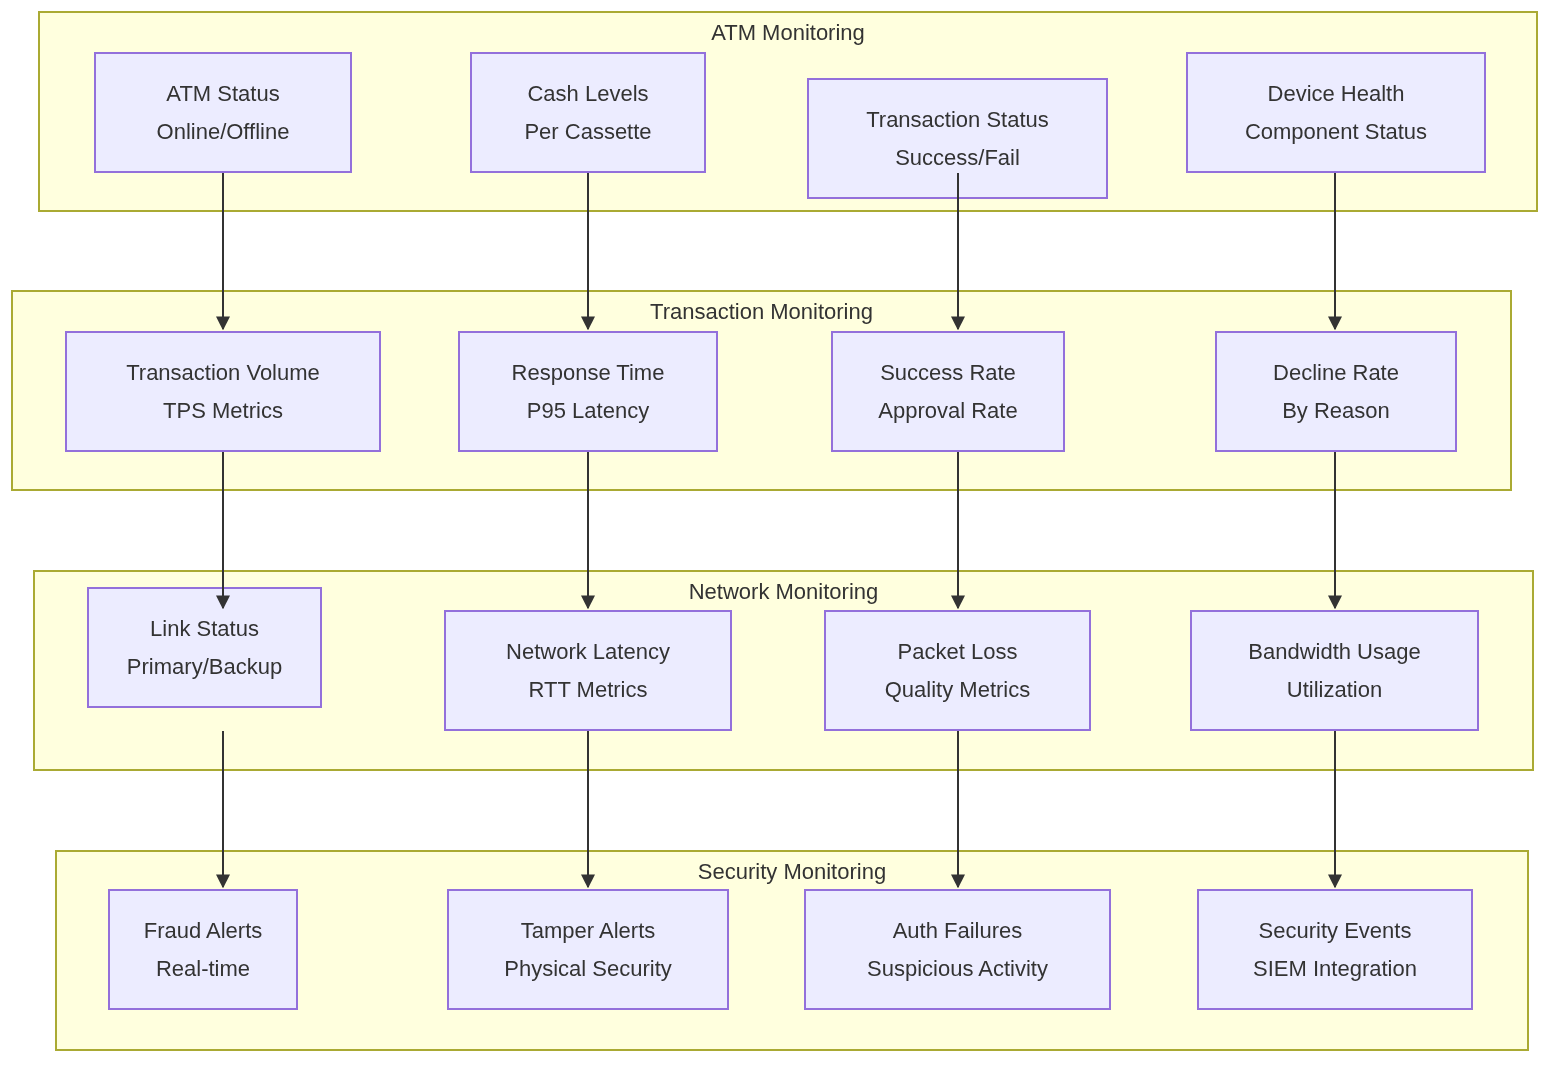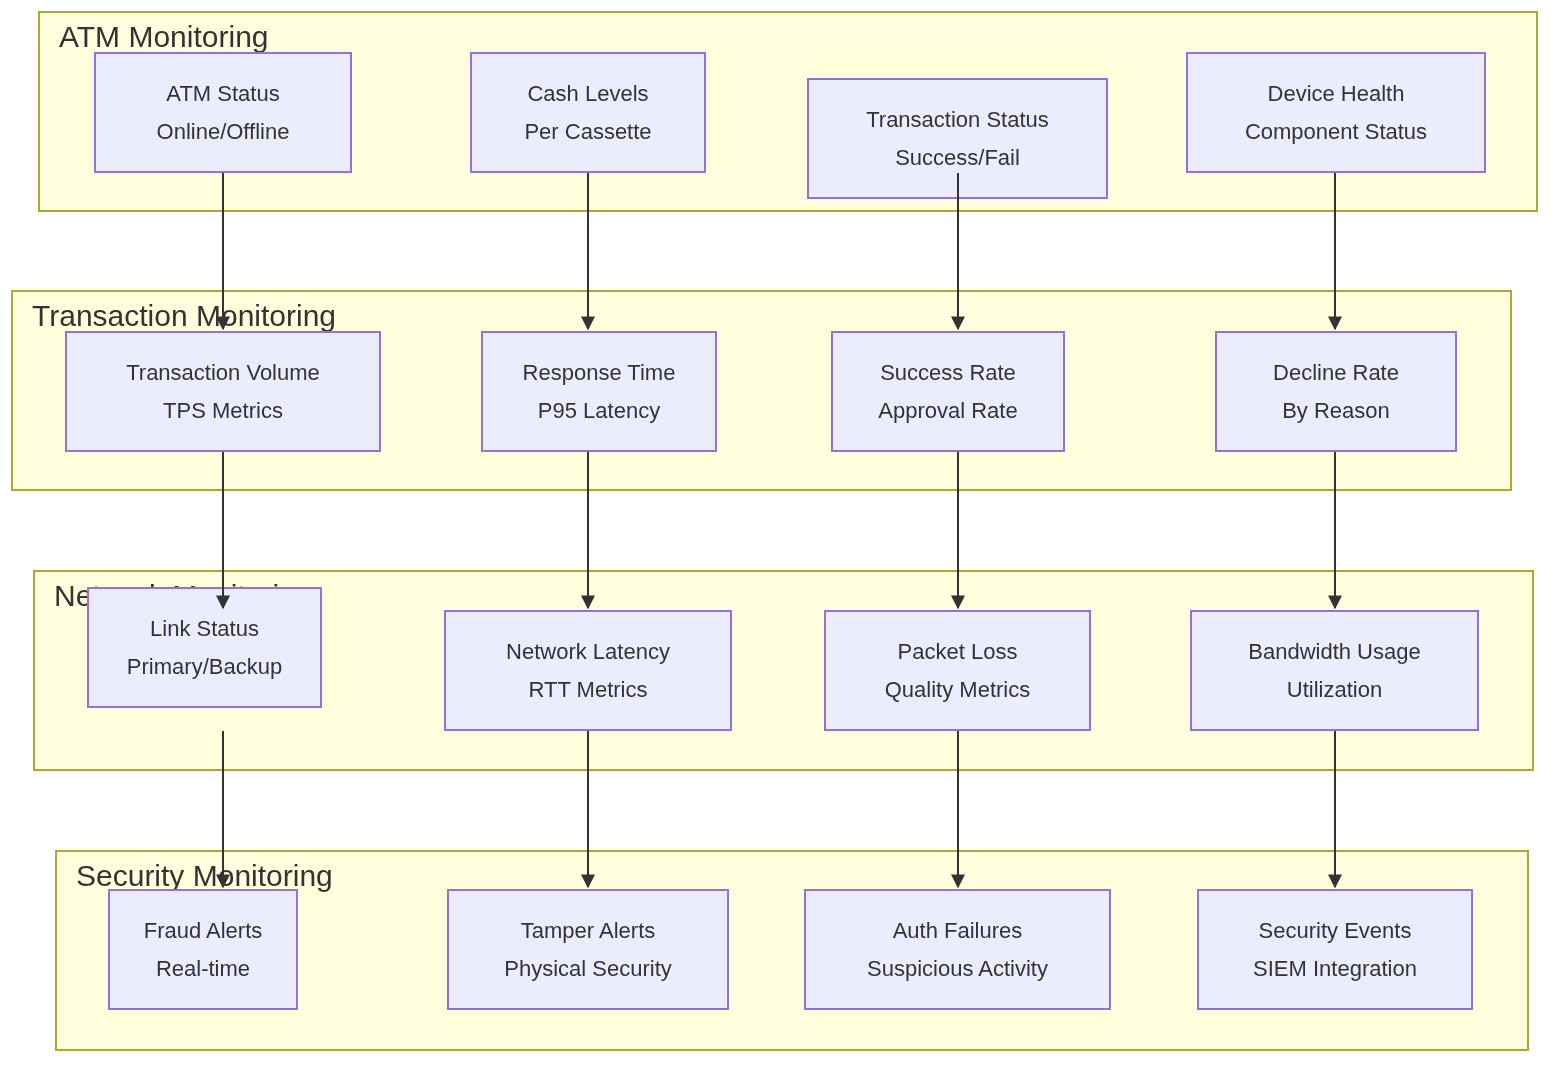--- a/index.html
+++ b/index.html
@@ -19,25 +19,24 @@
     position: absolute;
     background: #ffffde;
     border: 2px solid #aaaa33;
     box-sizing: border-box;
   }
   .group-title {
     position: absolute;
     top: 7px;
     left: 0;
     width: 100%;
-    text-align: left;
-    font-size: 30px;
+    text-align: center;
+    font-size: 22px;
     font-weight: 400;
     color: #333333;
-    padding-left: 19px;
   }
   .node {
     position: absolute;
     height: 121px;
     background: #ececff;
     border: 2px solid #9370db;
     box-sizing: border-box;
     display: flex;
     flex-direction: column;
     align-items: center;
@@ -92,21 +91,21 @@
   </div>
   <div class="node" style="left:1186px; top:52px; width:300px;">
     <span>Device Health</span>
     <span>Component Status</span>
   </div>
 
   <div class="node" style="left:65px; top:331px; width:316px;">
     <span>Transaction Volume</span>
     <span>TPS Metrics</span>
   </div>
-  <div class="node" style="left:458px; top:331px; width:236px;margin-left:23px;">
+  <div class="node" style="left:458px; top:331px; width:260px;">
     <span>Response Time</span>
     <span>P95 Latency</span>
   </div>
   <div class="node" style="left:831px; top:331px; width:234px;">
     <span>Success Rate</span>
     <span>Approval Rate</span>
   </div>
   <div class="node" style="left:1215px; top:331px; width:242px;">
     <span>Decline Rate</span>
     <span>By Reason</span>

